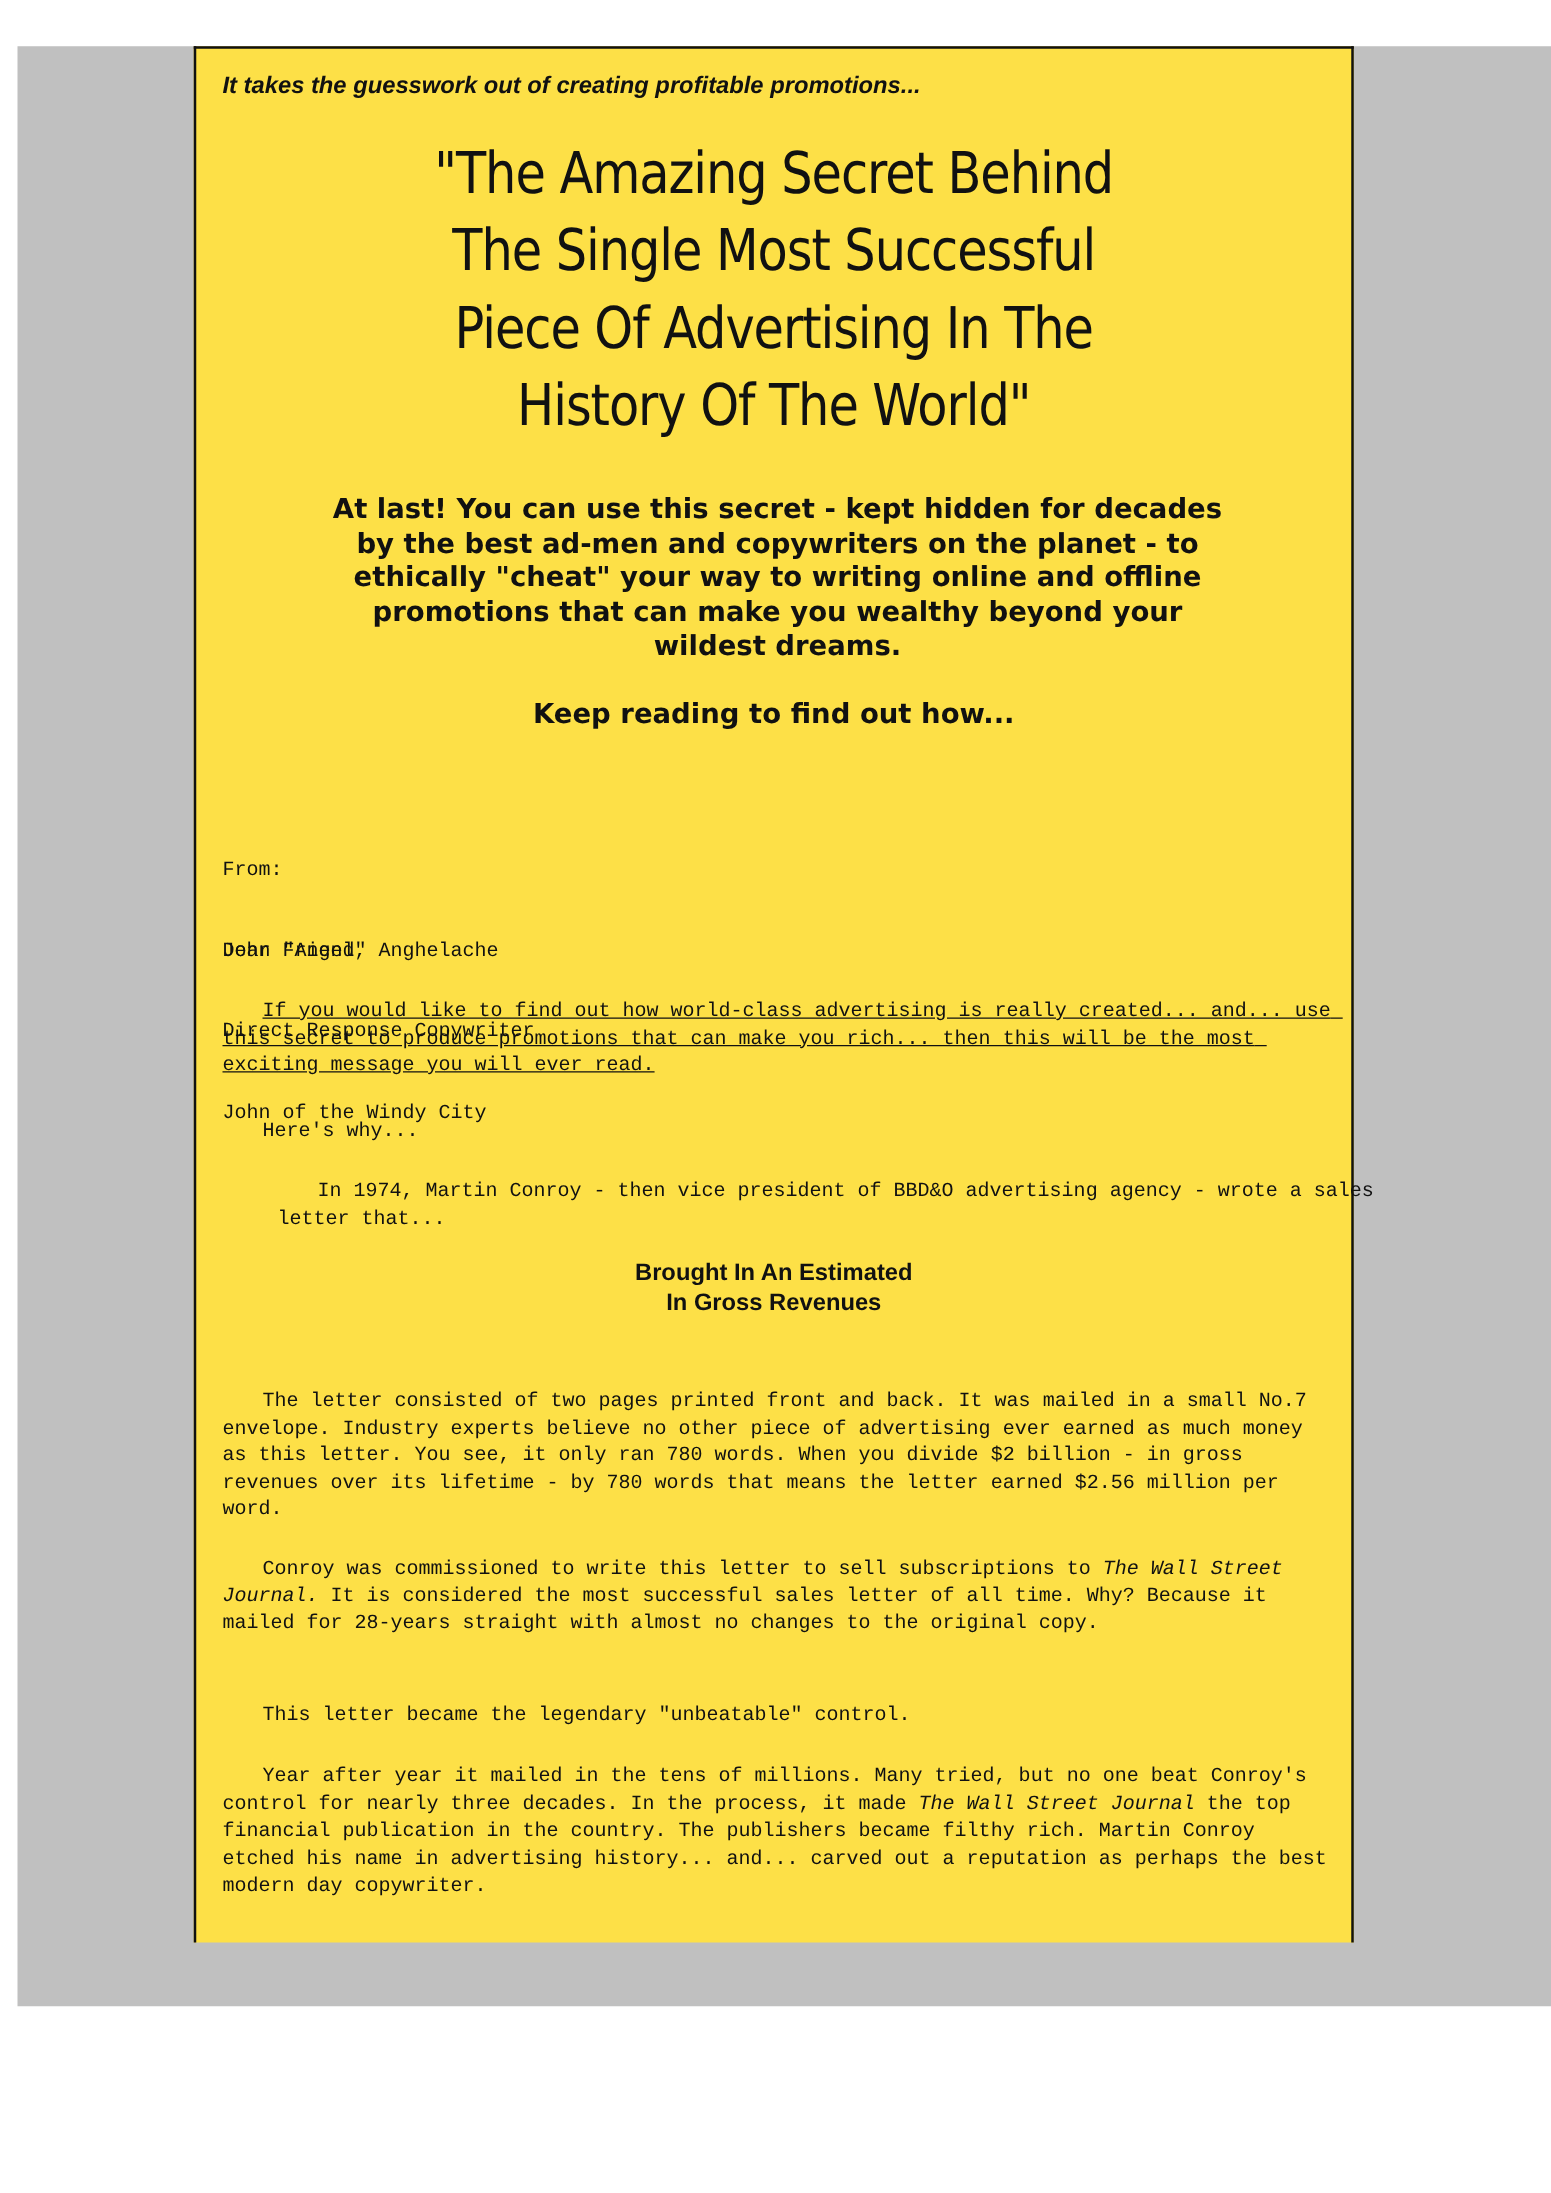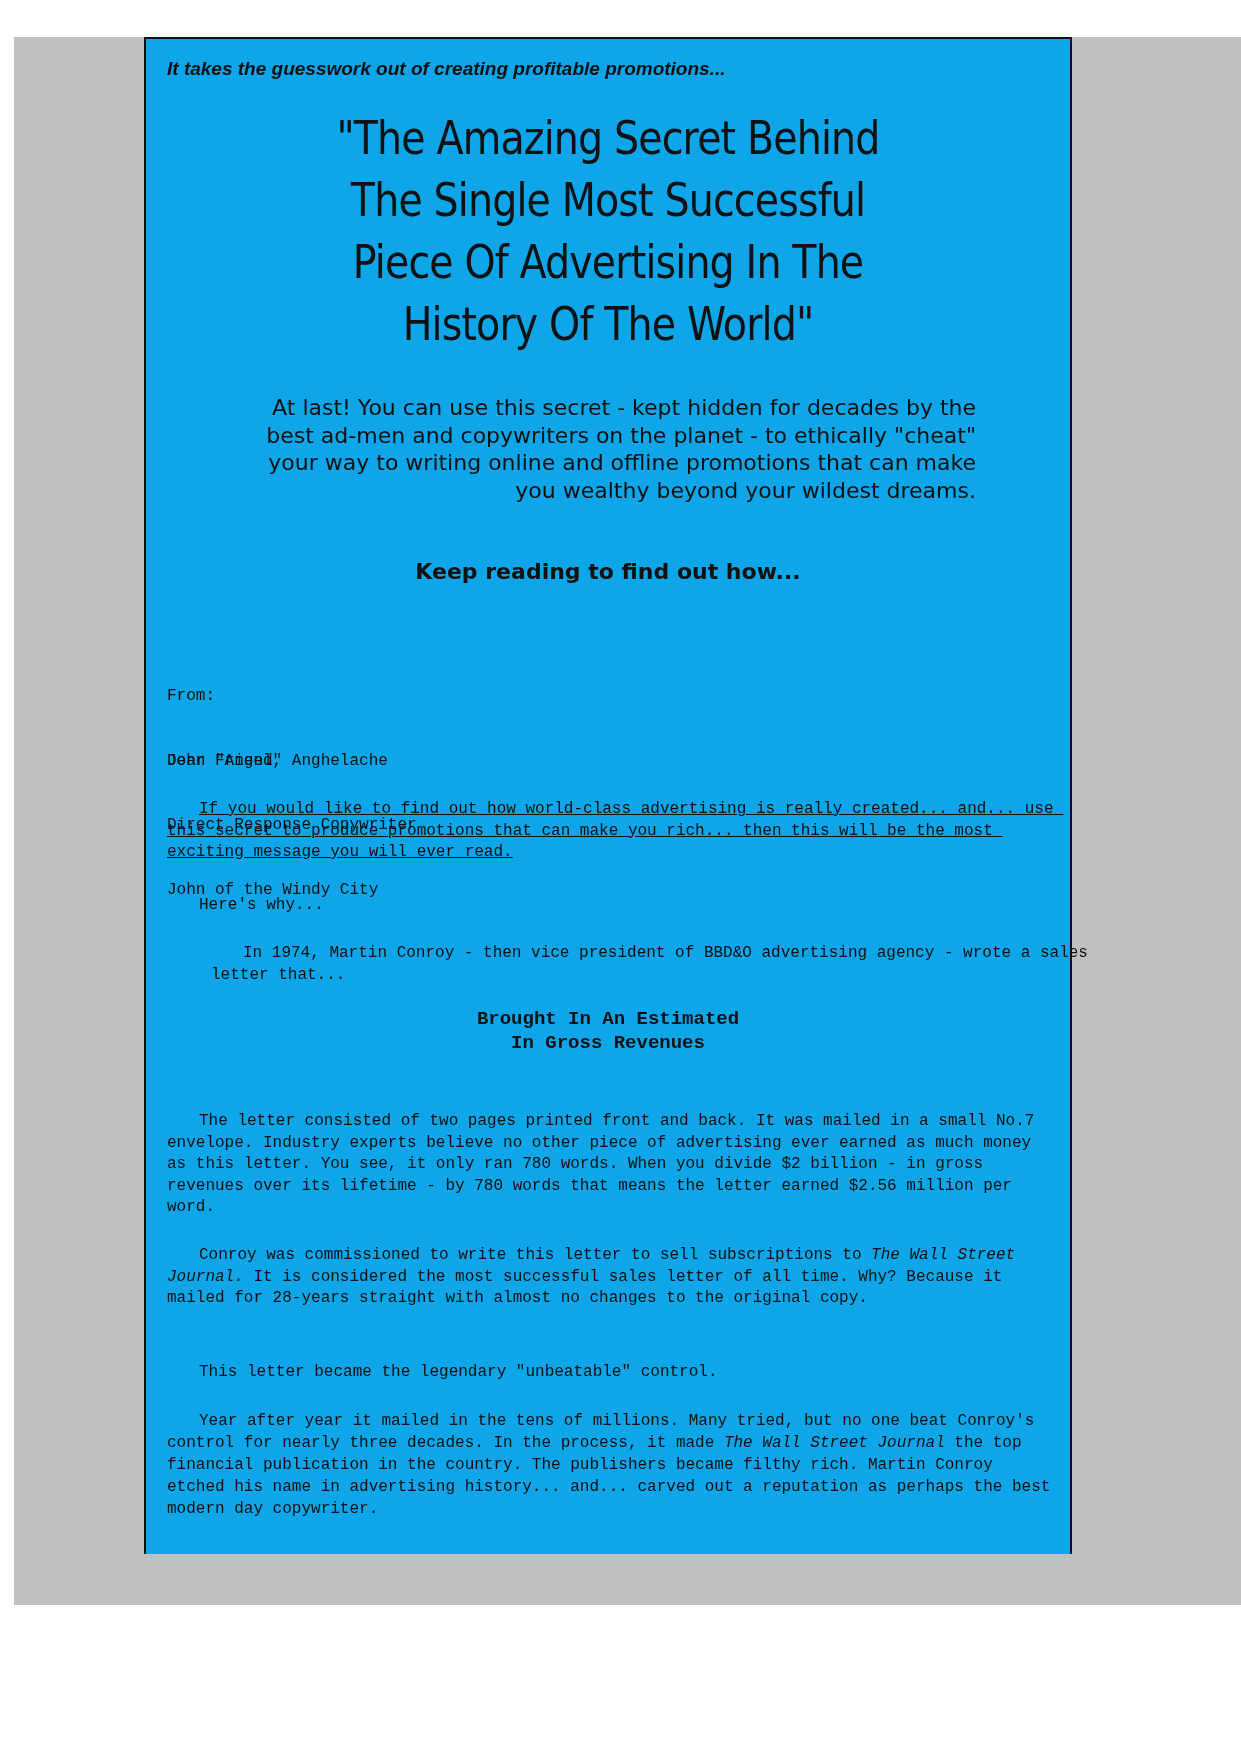--- a/index.html
+++ b/index.html
@@ -1,27 +1,27 @@
 <!DOCTYPE html>
 <html><head>
 <meta charset="utf-8">
 <style>
   html, body { margin:0; padding:0; background:#ffffff; }
   body { width:1241px; height:1754px; position:relative; overflow:hidden; }
   .gray { position:absolute; left:14px; top:37px; width:1227px; height:1568px; background:#c0c0c0; }
-  .page { position:absolute; left:144px; top:37px; width:928px; height:1517px;
-          background:#0ea5e9; border-left:2px solid #111; border-right:2px solid #111; border-top:2px solid #111;
+  .page { position:absolute; left:155px; top:37px; width:928px; height:1517px;
+          background:#fde047; border-left:2px solid #111; border-right:2px solid #111; border-top:2px solid #111;
           box-sizing:border-box; }
   .tagline { position:absolute; left:21px; top:19px; font-family:"Liberation Sans", sans-serif;
              font-style:italic; font-weight:bold; font-size:19px; color:#111; }
   .headline { position:absolute; left:0; width:100%; top:68px; text-align:center;
               font-family:"DejaVu Sans", sans-serif; font-size:46px; line-height:62px; color:#111;
               transform:scaleX(0.86); transform-origin:center top; letter-spacing:-1px; }
-  .subhead { position:absolute; left:100px; width:730px; top:355px; text-align:right;
-             font-family:"DejaVu Sans", sans-serif; font-weight:normal; font-size:22px; line-height:27.5px; color:#111; }
+  .subhead { position:absolute; left:100px; width:730px; top:355px; text-align:center;
+             font-family:"DejaVu Sans", sans-serif; font-weight:bold; font-size:22px; line-height:27.5px; color:#111; }
   .keep { position:absolute; left:0; width:100%; top:520px; text-align:center;
           font-family:"DejaVu Sans", sans-serif; font-weight:bold; font-size:22px; color:#111; }
   .mono { font-family:"Liberation Mono", monospace; font-size:16px; line-height:21.5px; color:#111; }
   .block { position:absolute; left:21px; width:890px; white-space:pre-wrap; }
   .center-bold { position:absolute; left:0; width:100%; text-align:center;
                  font-family:"Liberation Sans", sans-serif; font-weight:bold; font-size:19px; line-height:24px; color:#111; }
   i { font-style:italic; }
 </style>
 </head>
 <body>
@@ -47,21 +47,21 @@
     <div>Direct Response Copywriter</div>
     <div>John of the Windy City</div>
   </div>
 
   <div class="block mono" style="top:712px;">Dear Friend,</div>
 
   <div class="block mono" style="top:760px; text-indent:32px;text-decoration:underline;">If you would like to find out how world-class advertising is really created... and... use this secret to produce promotions that can make you rich... then this will be the most exciting message you will ever read.</div>
   <div class="block mono" style="top:856px; text-indent:32px;">Here's why...</div>
   <div class="block mono" style="top:904px; text-indent:32px;margin-left:44px;">In 1974, Martin Conroy - then vice president of BBD&amp;O advertising agency - wrote a sales letter that...</div>
 
-  <div class="center-bold" style="top:968px;font-family:Liberation Mono, monospace;">
+  <div class="center-bold" style="top:968px;">
     <div>Brought In An Estimated</div>
     <div>In Gross Revenues</div>
   </div>
 
   <div class="block mono" style="top:1072px; text-indent:32px;">The letter consisted of two pages printed front and back. It was mailed in a small No.7 envelope. Industry experts believe no other piece of advertising ever earned as much money as this letter. You see, it only ran 780 words. When you divide $2 billion - in gross revenues over its lifetime - by 780 words that means the letter earned $2.56 million per word.</div>
 
   <div class="block mono" style="top:1206px; text-indent:32px;"><span>Conroy was commissioned to write this letter to sell subscriptions to </span><i>The Wall Street Journal.</i><span> It is considered the most successful sales letter of all time. Why? Because it mailed for 28-years straight with almost no changes to the original copy.</span></div>
 
   <div class="block mono" style="top:1323px; text-indent:32px;">This letter became the legendary "unbeatable" control.</div>
 

